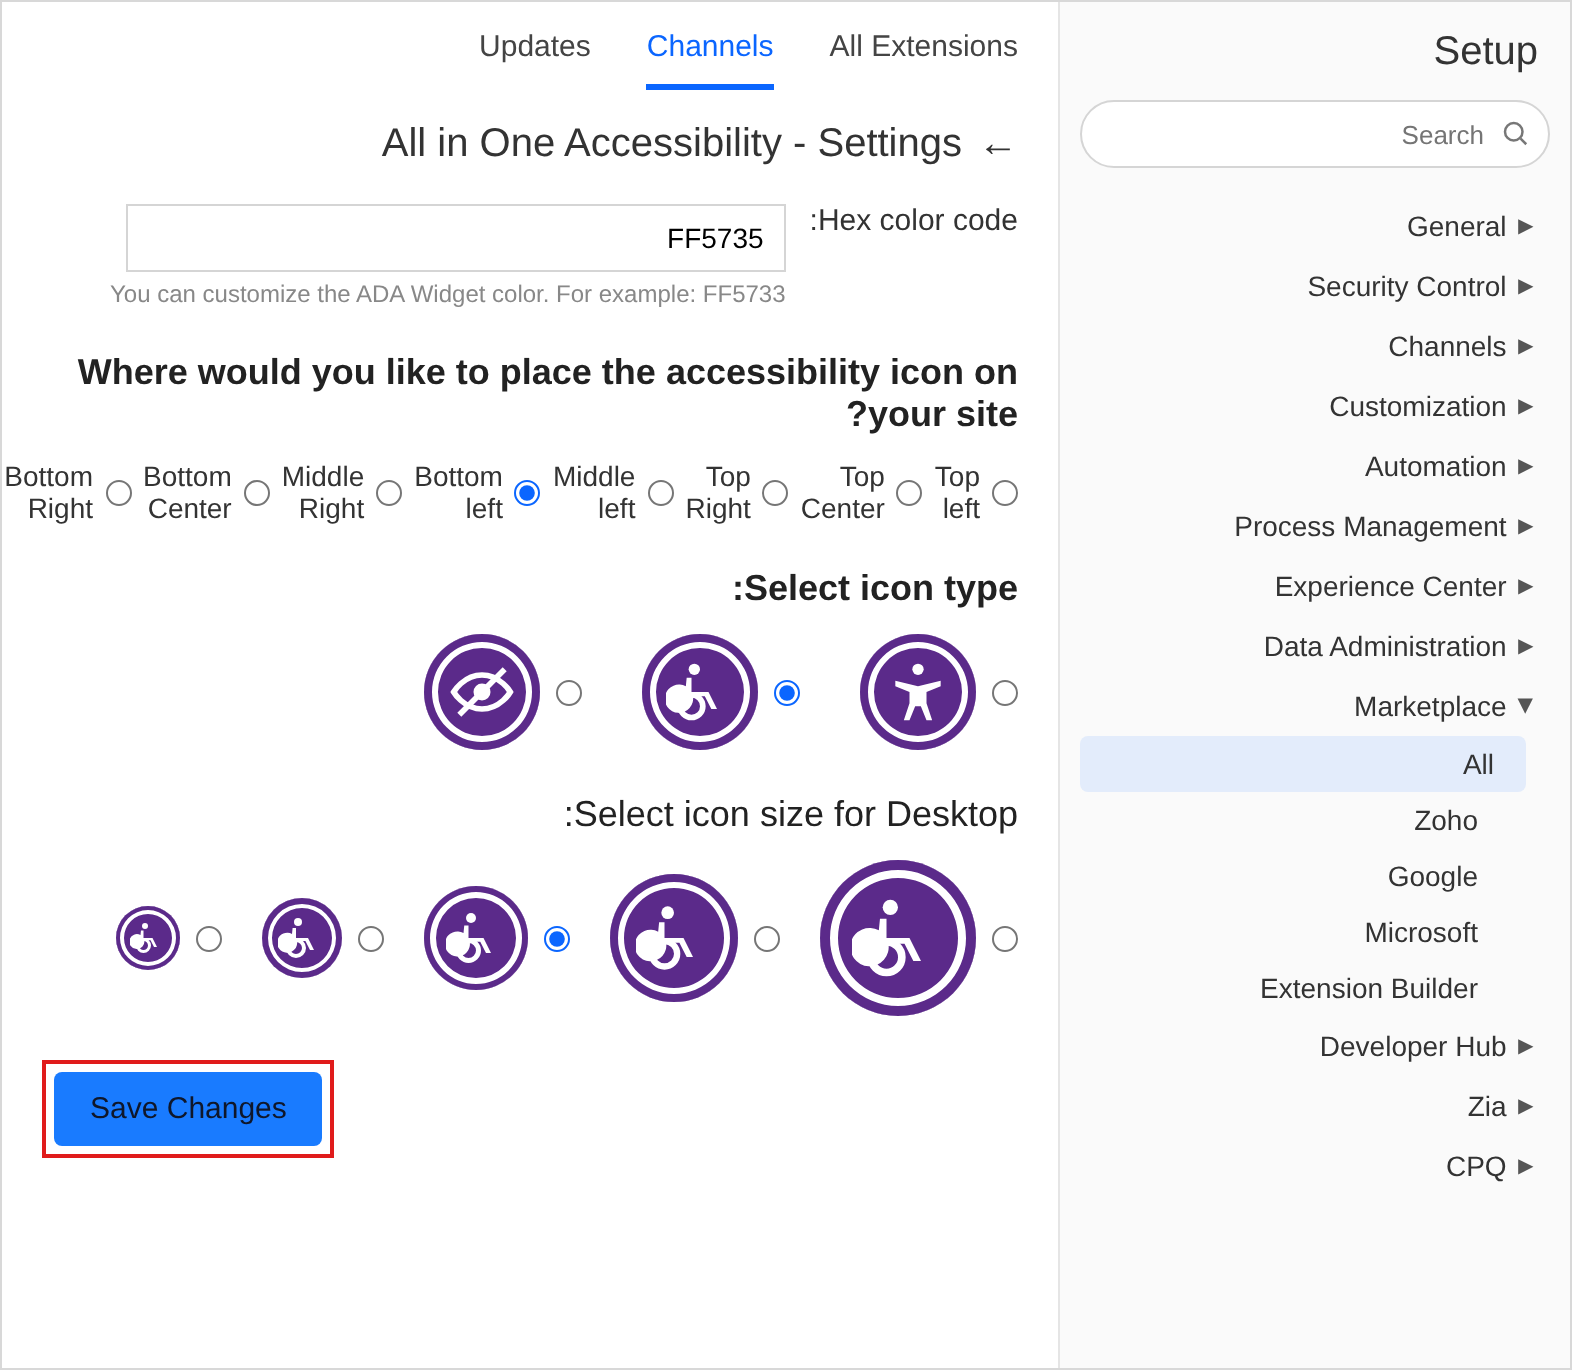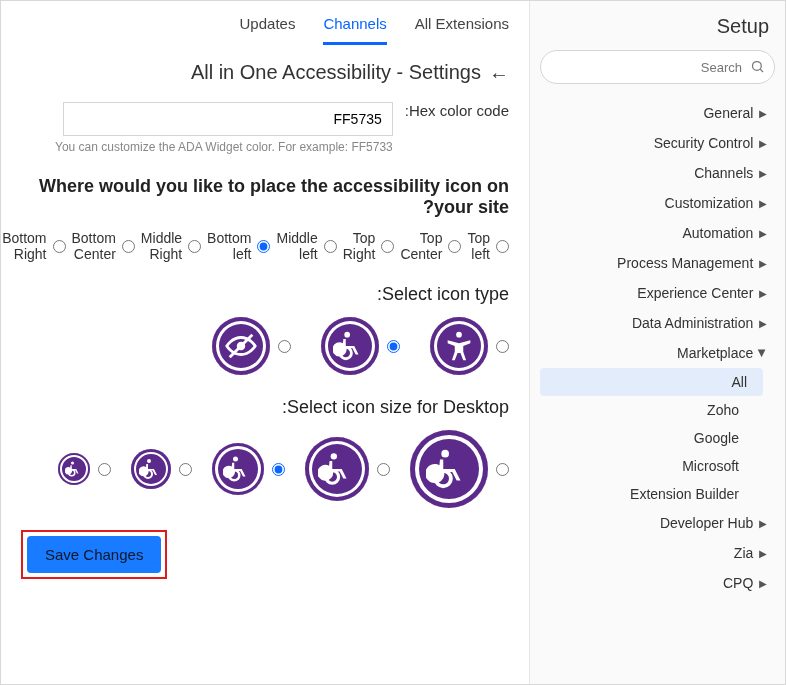--- a/index.html
+++ b/index.html
@@ -310,21 +310,21 @@
       <label>
           <input type="radio" name="pl" style="">
           <span>Bottom Center</span>
         </label>
       <label>
           <input type="radio" name="pl" style="">
           <span>Bottom Right</span>
         </label>
     </div>
 
-    <div class="section-q" style="font-weight:400">Select icon type:</div>
+    <div class="section-q" style="font-weight:700">Select icon type:</div>
     <div class="icon-row">
       <label>
         <input type="radio" name="itype" style="">
         <span class="acc-circle">
           <svg width="34" height="34" viewBox="0 0 24 24">
               <circle cx="12" cy="4" r="2"></circle>
               <path d="M4 8l8 2 8-2v2l-5 2v4l2 6h-2l-2-5h-2l-2 5H7l2-6v-4L4 10z"></path>
             </svg>
         </span>
       </label>

